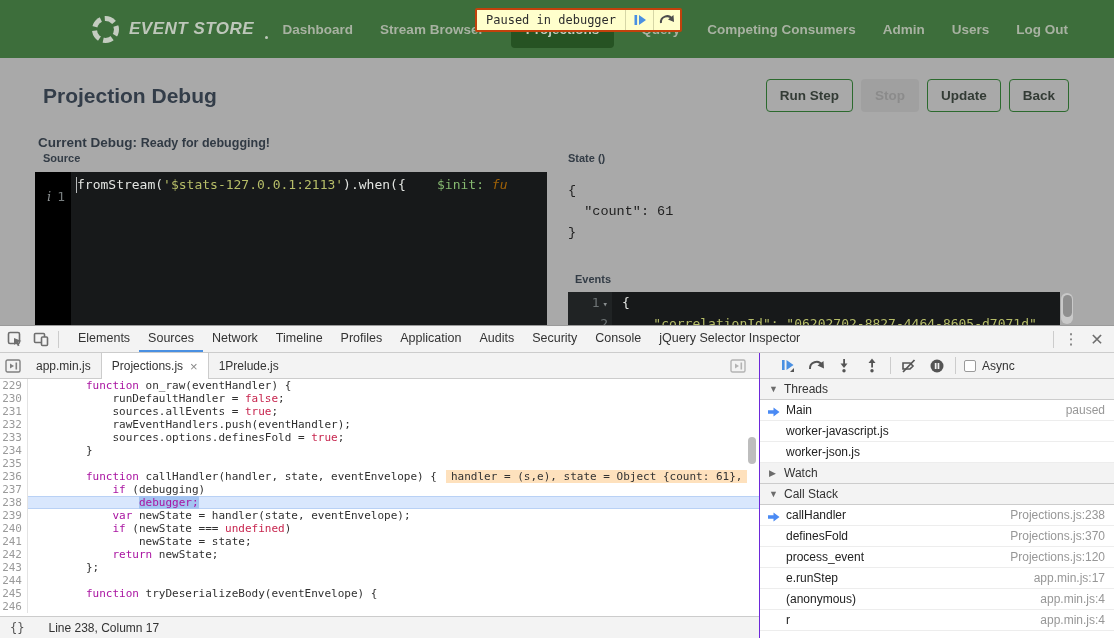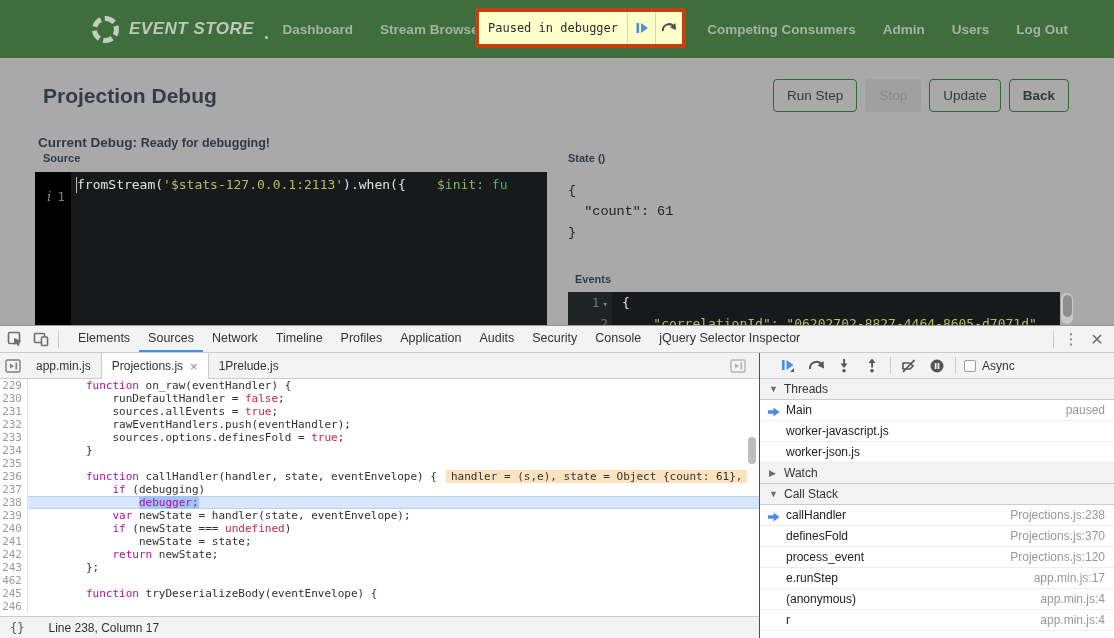--- a/index.html
+++ b/index.html
@@ -10,50 +10,50 @@
   .navbar { position:absolute; top:0; left:0; right:0; height:58px; background:#3d6e3b; display:flex; align-items:center;padding-left:48px; }
   .brand { margin-left:44px; display:flex; align-items:center; gap:10px; }
   .brand-logo { width:27px; height:27px; border:5px dashed #c4ccc0; border-radius:50%; }
   .brand-name { font-size:17px; font-weight:bold; font-style:italic; color:#bec7ba; letter-spacing:.5px; }
   .brand-dot { width:3px; height:3px; background:#bec7ba; border-radius:50%; align-self:flex-end; margin:0 0 4px 1px; }
   .nav-items { margin-left:auto; margin-right:46px; display:flex; align-items:center; gap:27px; }
   .nav-item { font-size:13.5px; font-weight:bold; color:#a8b2a2; cursor:default; white-space:nowrap; }
   .nav-item.active { background:#265323; color:#c2cbbd; padding:11px 15px; border-radius:4px; }
 
   
-  .paused-banner { position:absolute; left:475px; top:8px; height:40px; display:flex; align-items:stretch;
-    background:#ffffcc; border:4px solid #c2410c; border-radius:2px; z-index:60;
+  .paused-banner { position:absolute; left:475px; top:8px; height:24px; display:flex; align-items:stretch;
+    background:#ffffcc; border:2px solid #c2410c; border-radius:2px; z-index:60;
     font-family:"DejaVu Sans Mono",monospace; font-size:12px; color:#2e2e2e; }
   .pb-text { display:flex; align-items:center; padding:0 9px; border-right:1px solid #d6d6a6; }
   .pb-btn { width:27px; display:flex; align-items:center; justify-content:center; }
   .pb-btn + .pb-btn { border-left:1px solid #d6d6a6; }
 
   
   .page-title { position:absolute; left:43px; top:84px; font-size:21px; font-weight:bold; color:#333d49; }
   .top-buttons { position:absolute; top:79px; right:45px; display:flex; gap:8px; }
   .btn { border:1px solid #2c6a2e; border-radius:4px; background:transparent; color:#333b35;
-         font-size:13.5px; font-family:inherit; padding:8px 13px; cursor:pointer; }
+         font-size:13.5px; font-family:inherit; padding:8px 13px; cursor:pointer;font-weight:bold; }
   .btn.back { font-weight:bold; }
   .btn.disabled { border-color:transparent; background:#a0a0a0; color:#8b8b8b; }
   .status-line { position:absolute; left:38px; top:135px; font-size:13.5px; font-weight:bold; color:#313a44; }
   .status-line .val { font-size:12.5px; }
   .sec-label { position:absolute; font-size:11px; font-weight:bold; color:#333c46; }
   #lbl-source { left:43px; top:152px; }
   #lbl-state { left:568px; top:152px; }
   #lbl-events { left:575px; top:273px; }
 
   
   .dark-editor { position:absolute; background:#17191a; overflow:hidden; font-family:"DejaVu Sans Mono",monospace; font-size:13px; }
   #source-editor { left:35px; top:172px; width:512px; height:153px; }
   #source-editor .gutter { position:absolute; left:0; top:0; bottom:0; width:36px; background:#000000;
      color:#787e7f; text-align:right; padding:17px 6px 0 0; }
   #source-editor .gutter .info-i { font-family:"DejaVu Serif",serif; font-style:italic; color:#8a8f90; margin-right:6px; }
   #source-editor .codeline { position:absolute; left:42px; top:5px; white-space:pre; }
   #source-editor .cursor { position:absolute; left:41px; top:5px; width:1px; height:16px; background:#b9bcbd; }
-  .tk-p { color:#e2e4e1; } .tk-s { color:#b6bd68; } .tk-g { color:#85b870; } .tk-b { color:#22c55e; }
+  .tk-p { color:#e2e4e1; } .tk-s { color:#b6bd68; } .tk-g { color:#85b870; } .tk-b { color:#a16207; font-style:italic; }
 
   #state-json { position:absolute; left:568px; top:180px; font-family:"Liberation Mono",monospace;
      font-size:13.5px; line-height:21px; color:#222; white-space:pre; }
 
   #events-editor { left:568px; top:292px; width:492px; height:33px; }
   #events-editor .ev-line { display:flex; height:21px; line-height:21px; }
   #events-editor .ev-gutter { width:44px; flex:none; background:#202324; color:#6d7374; text-align:right; padding-right:4px; }
   #events-editor .ev-gutter .fold { color:#8a8f90; font-size:9px; margin-left:3px; }
   #events-editor .ev-code { padding-left:10px; white-space:pre; color:#e2e4e1; }
   .ev-scroll { position:absolute; left:1061px; top:293px; width:12px; height:31px; background:#c9c9c9; border-radius:6px; }
@@ -310,21 +310,21 @@
             </div>
             <div class="code-line">
               <div class="ln">242</div>
               <div class="lc"><span>            </span><span class="tok-k">return</span><span> newState;</span></div>
             </div>
             <div class="code-line">
               <div class="ln">243</div>
               <div class="lc"><span>        };</span></div>
             </div>
             <div class="code-line">
-              <div class="ln">462</div>
+              <div class="ln">244</div>
               <div class="lc"></div>
             </div>
             <div class="code-line">
               <div class="ln">245</div>
               <div class="lc"><span>        </span><span class="tok-k">function</span><span> tryDeserializeBody(eventEnvelope) {</span></div>
             </div>
             <div class="code-line">
               <div class="ln">246</div>
               <div class="lc"></div>
             </div>

